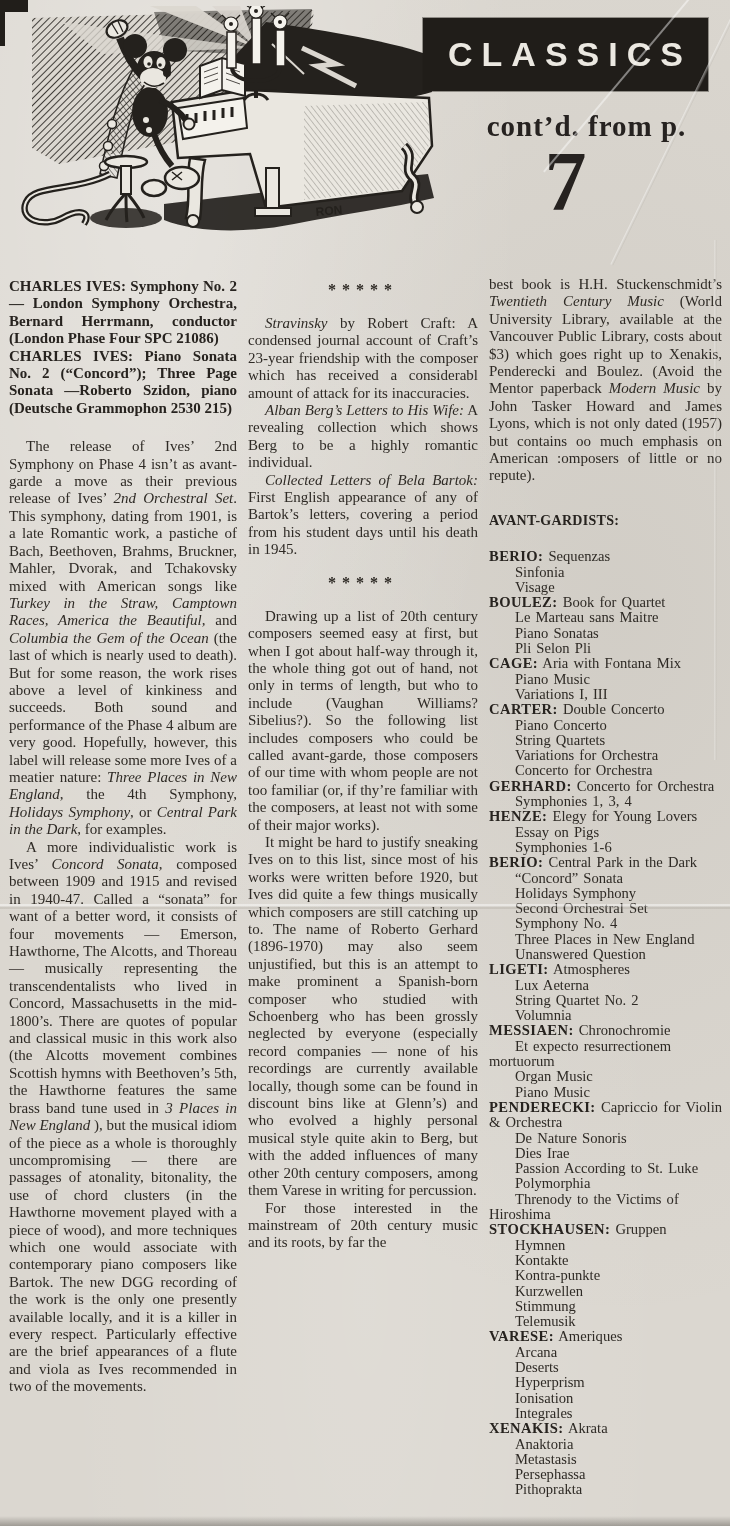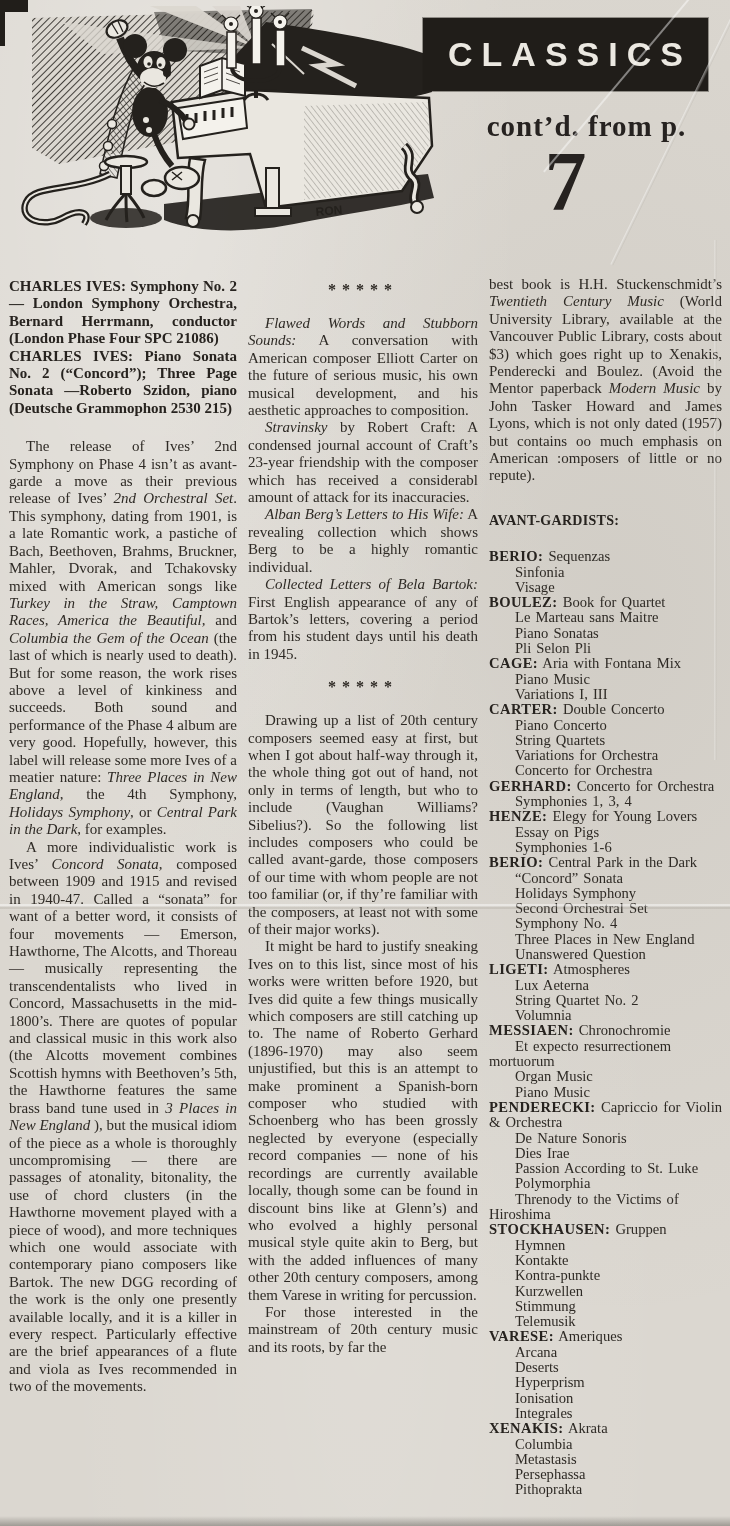--- a/index.html
+++ b/index.html
@@ -201,21 +201,20 @@
 
   <div class="col col1">
     <p class="lead">CHARLES IVES: Symphony No. 2 — London Symphony Orchestra, Bernard Herrmann, conductor (London Phase Four SPC 21086)</p>
     <p class="lead">CHARLES IVES: Piano Sonata No. 2 (“Concord”); Three Page Sonata —Roberto Szidon, piano (Deutsche Grammophon 2530 215)</p>
     <p class="indent gap-top"><span>The release of Ives’ 2nd Symphony on Phase 4 isn’t as avant-garde a move as their previous release of Ives’ </span><span class="i">2nd Orchestral Set</span><span>. This symphony, dating from 1901, is a late Romantic work, a pastiche of Bach, Beethoven, Brahms, Bruckner, Mahler, Dvorak, and Tchakovsky mixed with American songs like </span><span class="i">Turkey in the Straw, Camptown Races, America the Beautiful,</span><span> and </span><span class="i">Columbia the Gem of the Ocean</span><span> (the last of which is nearly used to death). But for some reason, the work rises above a level of kinkiness and succeeds. Both sound and performance of the Phase 4 album are very good. Hopefully, however, this label will release some more Ives of a meatier nature: </span><span class="i">Three Places in New England</span><span>, the 4th Symphony, </span><span class="i">Holidays Symphony</span><span>, or </span><span class="i">Central Park in the Dark</span><span>, for examples.</span></p>
     <p class="indent"><span>A more individualistic work is Ives’ </span><span class="i">Concord Sonata</span><span>, composed between 1909 and 1915 and revised in 1940-47. Called a “sonata” for want of a better word, it consists of four movements — Emerson, Hawthorne, The Alcotts, and Thoreau — musically representing the transcendentalists who lived in Concord, Massachusetts in the mid-1800’s. There are quotes of popular and classical music in this work also (the Alcotts movement combines Scottish hymns with Beethoven’s 5th, the Hawthorne features the same brass band tune used in </span><span class="i">3 Places in New England</span><span> ), but the musical idiom of the piece as a whole is thoroughly uncompromising — there are passages of atonality, bitonality, the use of chord clusters (in the Hawthorne movement played with a piece of wood), and more techniques which one would associate with contemporary piano composers like Bartok. The new DGG recording of the work is the only one presently available locally, and it is a killer in every respect. Particularly effective are the brief appearances of a flute and viola as Ives recommended in two of the movements.</span></p>
   </div>
 
   <div class="col col2">
     <div class="sep">*****</div>
-    <p class="indent"><span class="i">Flawed Words and Stubborn Sounds:</span><span> A conversation with American composer Elliott Carter on the future of serious music, his own musical development, and his aesthetic approaches to composition.</span></p>
     <p class="indent"><span class="i">Stravinsky</span><span> by Robert Craft: A condensed journal account of Craft’s 23-year friendship with the composer which has received a considerabl amount of attack for its inaccuracies.</span></p>
     <p class="indent"><span class="i">Alban Berg’s Letters to His Wife:</span><span> A revealing collection which shows Berg to be a highly romantic individual.</span></p>
     <p class="indent"><span class="i">Collected Letters of Bela Bartok:</span><span> First English appearance of any of Bartok’s letters, covering a period from his student days until his death in 1945.</span></p>
     <div class="sep sep2">*****</div>
     <p class="indent"><span>Drawing up a list of 20th century composers seemed easy at first, but when I got about half-way through it, the whole thing got out of hand, not only in terms of length, but who to include (Vaughan Williams? Sibelius?). So the following list includes composers who could be called avant-garde, those composers of our time with whom people are not too familiar (or, if thy’re familiar with the composers, at least not with some of their major works).</span></p>
     <p class="indent"><span>It might be hard to justify sneaking Ives on to this list, since most of his works were written before 1920, but Ives did quite a few things musically which composers are still catching up to. The name of Roberto Gerhard (1896-1970) may also seem unjustified, but this is an attempt to make prominent a Spanish-born composer who studied with Schoenberg who has been grossly neglected by everyone (especially record companies — none of his recordings are currently available locally, though some can be found in discount bins like at Glenn’s) and who evolved a highly personal musical style quite akin to Berg, but with the added influences of many other 20th century composers, among them Varese in writing for percussion.</span></p>
     <p class="indent"><span>For those interested in the mainstream of 20th century music and its roots, by far the</span></p>
   </div>
 
   <div class="col col3">
@@ -270,21 +269,21 @@
         <div class="work-line">Kurzwellen</div>
         <div class="work-line">Stimmung</div>
         <div class="work-line">Telemusik</div>
         <div class="composer-line"><span class="cname">VARESE:</span> Ameriques</div>
         <div class="work-line">Arcana</div>
         <div class="work-line">Deserts</div>
         <div class="work-line">Hyperprism</div>
         <div class="work-line">Ionisation</div>
         <div class="work-line">Integrales</div>
         <div class="composer-line"><span class="cname">XENAKIS:</span> Akrata</div>
-        <div class="work-line">Columbia</div>
+        <div class="work-line">Anaktoria</div>
         <div class="work-line">Metastasis</div>
         <div class="work-line">Persephassa</div>
         <div class="work-line">Pithoprakta</div>
       </div>
   </div>
 
   <div class="crease-h"></div>
   <div class="crease-d1"></div>
   <div class="crease-d2"></div>
   <div class="crease-v"></div>

